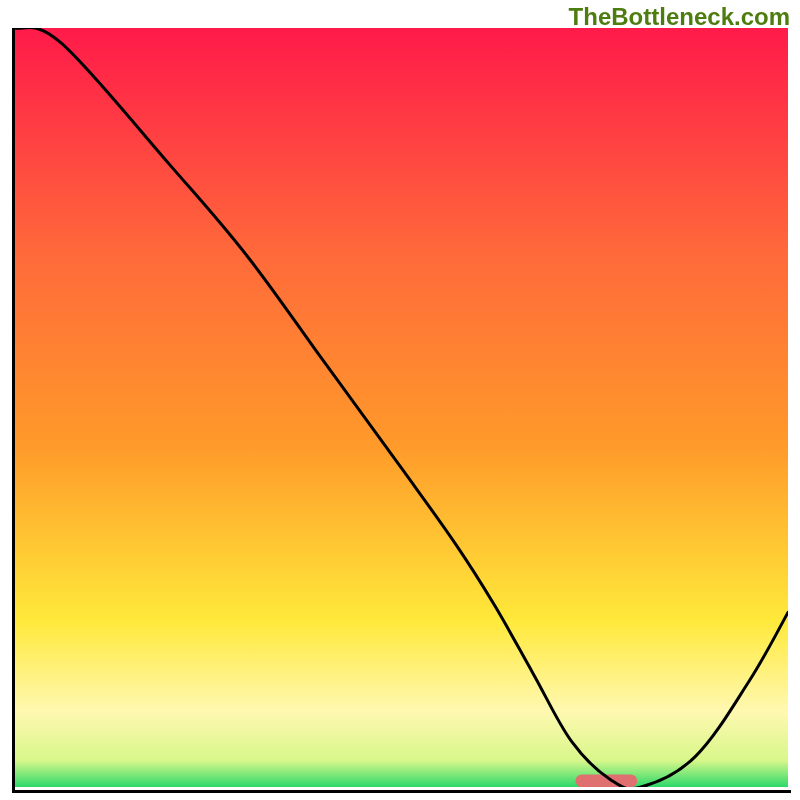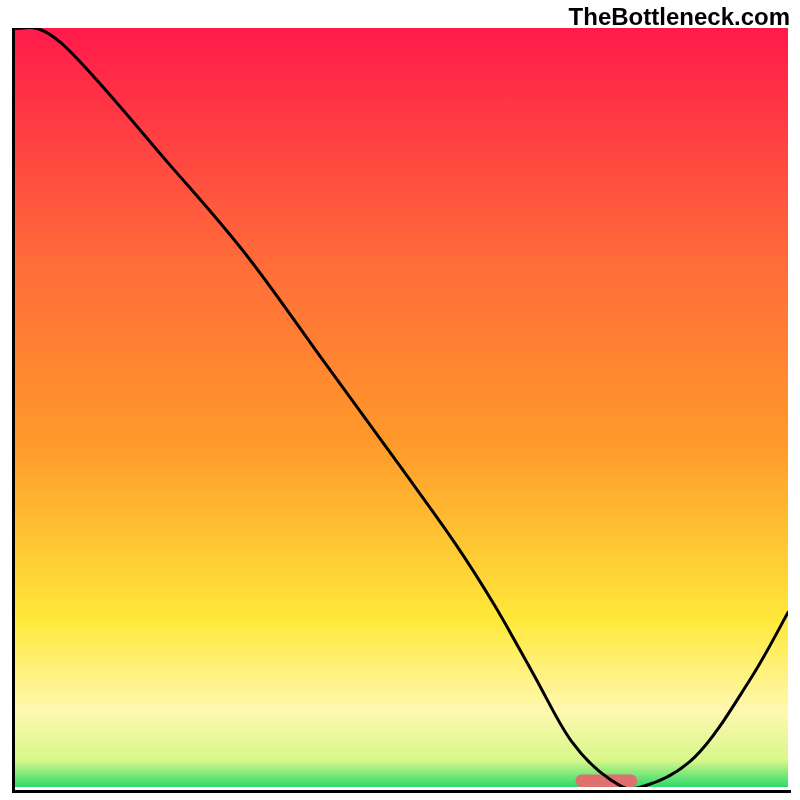--- a/index.html
+++ b/index.html
@@ -15,21 +15,21 @@
     width: 800px;
     height: 800px;
     position: relative;
   }
   .watermark {
     position: absolute;
     top: 3px;
     right: 10px;
     font-size: 24px;
     font-weight: 600;
-    color: #000000;
+    color: #4d7c0f;
     z-index: 10;
   }
   .plot-frame {
     position: absolute;
     left: 12px;
     top: 28px;
     width: 776px;
     height: 762px;
     border-left: 3px solid #000;
     border-bottom: 3px solid #000;

